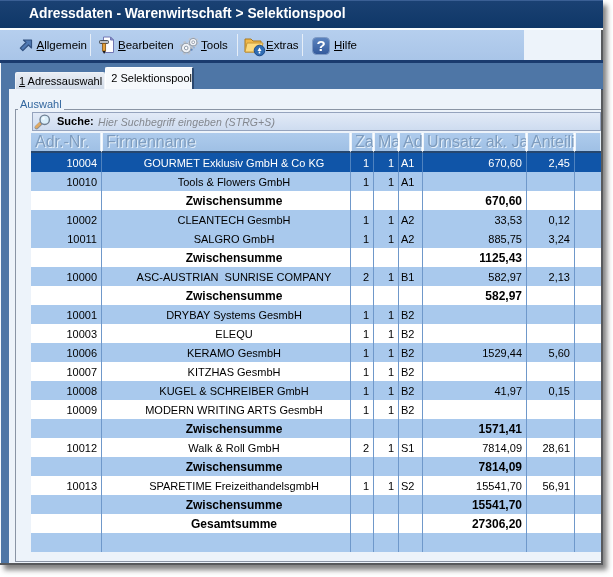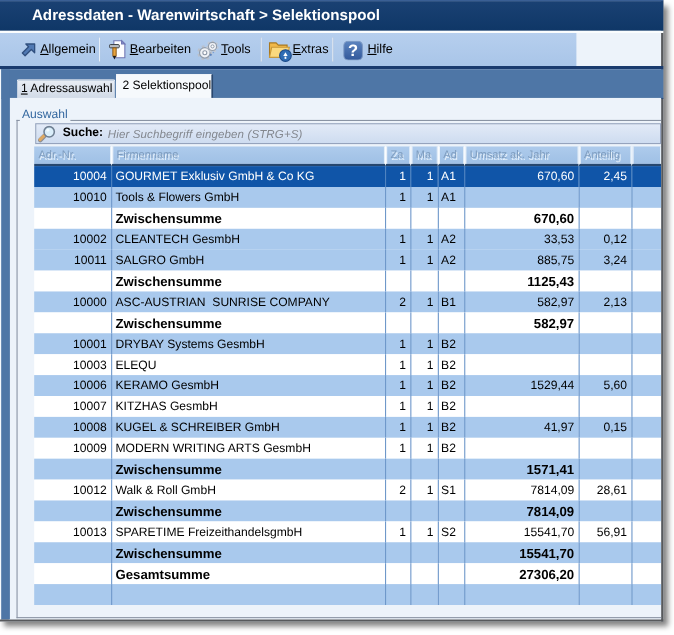--- a/index.html
+++ b/index.html
@@ -18,29 +18,29 @@
 #tab2{position:absolute;left:105px;top:67px;width:89px;height:23px;background:#f6f9fc;border-left:1px solid #fdfeff;border-top:1px solid #fdfeff;border-right:2px solid #2a486f;border-radius:2px 2px 0 0;font-size:11px;text-align:right;line-height:20px;color:#000}
 #content{position:absolute;left:8px;top:89px;width:593px;height:474px;background:#edf3fa}
 #fs{position:absolute;left:15px;top:109px;width:586px;height:453px;border:1px solid #8a94a4;border-right:none}
 #fslbl{position:absolute;left:18px;top:98px;background:#edf3fa;padding:0 2px;height:12px;font-size:11px;color:#33679f}
 #search{position:absolute;left:32px;top:112px;width:569px;height:19px;border:1px solid #95a3bd;background:linear-gradient(#e2eaf7,#cedcf0)}
 #search .lbl{position:absolute;left:24px;top:2px;font-size:11px;font-weight:bold;color:#000}
 #search .ph{position:absolute;left:65px;top:3px;font-size:10.5px;font-style:italic;color:#83878e;letter-spacing:0.1px}
 #tblwrap{position:absolute;left:31px;top:133px;width:570px;height:430px;overflow:hidden}
 table{border-collapse:separate;border-spacing:0;table-layout:fixed;width:570px;font-size:11px}
 col.c1{width:70px}col.c2{width:249px}col.c3{width:23px}col.c4{width:25px}col.c5{width:24px}col.c6{width:104px}col.c7{width:48px}col.c8{width:27px}
-th{height:18px;background:linear-gradient(#aecbec,#9fc0e5);border-left:1px solid #fbfdff;box-shadow:inset 1px 0 0 rgba(255,255,255,.8),inset -1px 0 0 rgba(233,242,250,.9);border-bottom:2px solid #26476f;font-weight:normal;color:#7e9cbe;font-size:10px;text-align:left;padding:0 0 0 4px;text-shadow:1px 1px 0 rgba(235,244,252,.9);overflow:hidden;white-space:nowrap}
+th{height:18px;background:linear-gradient(#aecbec,#9fc0e5);border-left:1px solid #fbfdff;box-shadow:inset 1px 0 0 rgba(255,255,255,.8),inset -1px 0 0 rgba(233,242,250,.9);border-bottom:2px solid #26476f;font-weight:normal;color:#7e9cbe;font-size:16px;text-align:left;padding:0 0 0 4px;text-shadow:1px 1px 0 rgba(235,244,252,.9);overflow:hidden;white-space:nowrap}
 th:first-child{border-left:none;box-shadow:inset -1px 0 0 rgba(233,242,250,.9)}
 td{height:19px;border-left:1px solid #6f98ca;padding:0;overflow:hidden;white-space:nowrap;color:#000}
 td:first-child{border-left:none}
 tr.w td{background:#fff}
 tr.b td{background:#a9c9ed}
 tr.sel td{background:#1055a8;color:#fff;border-left-color:#4f83c0}
 td.r{text-align:right;padding-right:4px}
-td.l{text-align:left;padding-left:3px}
+td.l{text-align:center;padding-left:16px}
 td.ad{padding-left:2px}
 tr.sum td{font-weight:bold;font-size:12px}
 </style></head><body>
 <div id="win">
   <div id="title">
       <span>Adressdaten - Warenwirtschaft &gt; Selektionspool</span>
     </div>
   <div id="wline"></div>
   <div id="toolbar">
     <svg class="ticon" style="left:18px;top:9px" width="15" height="14" viewBox="0 0 15 14">

